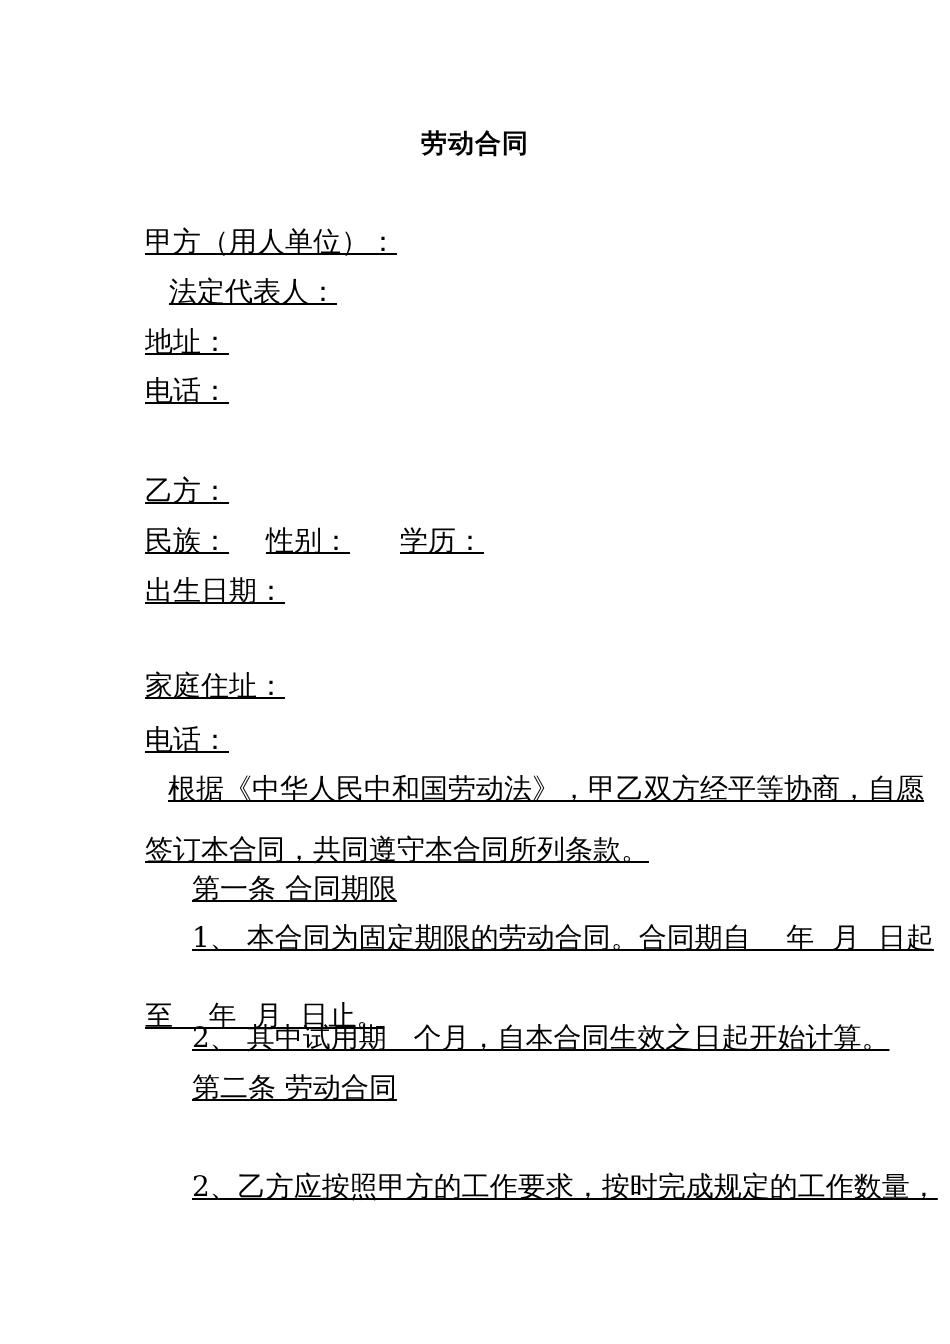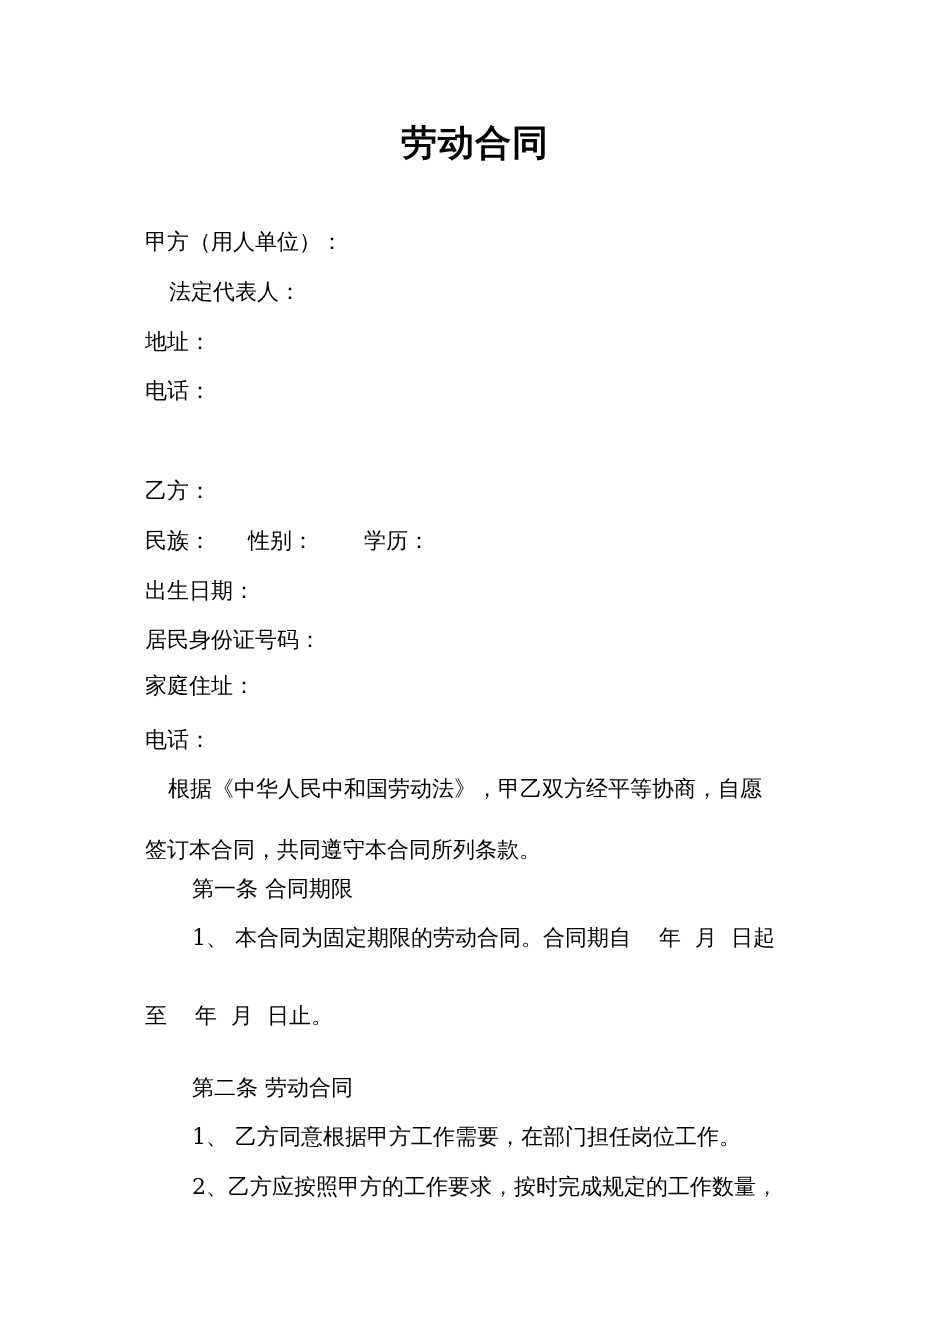--- a/index.html
+++ b/index.html
@@ -24,58 +24,58 @@
       background: #ffffff;
     }
     .title {
       position: absolute;
       left: 0;
       width: 950px;
       top: 118px;
       text-align: center;
       font-family: "DejaVu Sans", "Liberation Sans", sans-serif;
       font-weight: bold;
-      font-size: 36px;
+      font-size: 26px;
       line-height: 50px;
       letter-spacing: 1px;
     }
     .line {
       position: absolute;
       left: 145px;
-      font-size: 22px;
+      font-size: 28px;
       line-height: 30px;
       white-space: pre;
+      text-decoration: underline;
     }
     .indent1 { left: 168px; }
     .indent2 { left: 192px; }
     .inline-gap { display: inline-block; }
   </style>
 </head>
 <body>
 
 <div class="page">
 
   <div class="title">劳动合同</div>
 
   <div class="line" style="top:227px;">甲方（用人单位）：</div>
   <div class="line" style="top:277px;margin-left:24px;">法定代表人：</div>
   <div class="line" style="top:327px;">地址：</div>
   <div class="line" style="top:376px;">电话：</div>
 
   <div class="line" style="top:476px;">乙方：</div>
   <div class="line" style="top:526px;"><span>民族：</span><span class="inline-gap" style="width:37px;"></span><span>性别：</span><span class="inline-gap" style="width:50px;"></span><span>学历：</span></div>
   <div class="line" style="top:576px;">出生日期：</div>
-  <div class="line" style="top:625px;">居民身份证号码：</div>
   <div class="line" style="top:671px;">家庭住址：</div>
   <div class="line" style="top:725px;">电话：</div>
 
   <div class="line indent1" style="top:774px;">根据《中华人民中和国劳动法》，甲乙双方经平等协商，自愿</div>
   <div class="line" style="top:824px;margin-top:11px;">签订本合同，共同遵守本合同所列条款。</div>
 
   <div class="line indent2" style="top:874px;text-align:center;">第一条 合同期限</div>
   <div class="line indent2" style="top:923px;">1、 本合同为固定期限的劳动合同。合同期自    年  月  日起</div>
   <div class="line" style="top:973px;margin-top:28px;">至    年  月  日止。</div>
+  <div class="line indent2" style="top:1023px;">2、 其中试用期   个月，自本合同生效之日起开始计算。</div>
 
   <div class="line indent2" style="top:1073px;">第二条 劳动合同</div>
-  <div class="line indent2" style="top:1122px;">1、 乙方同意根据甲方工作需要，在部门担任岗位工作。</div>
   <div class="line indent2" style="top:1172px;">2、乙方应按照甲方的工作要求，按时完成规定的工作数量，</div>
 
 </div>
 
 </body></html>

